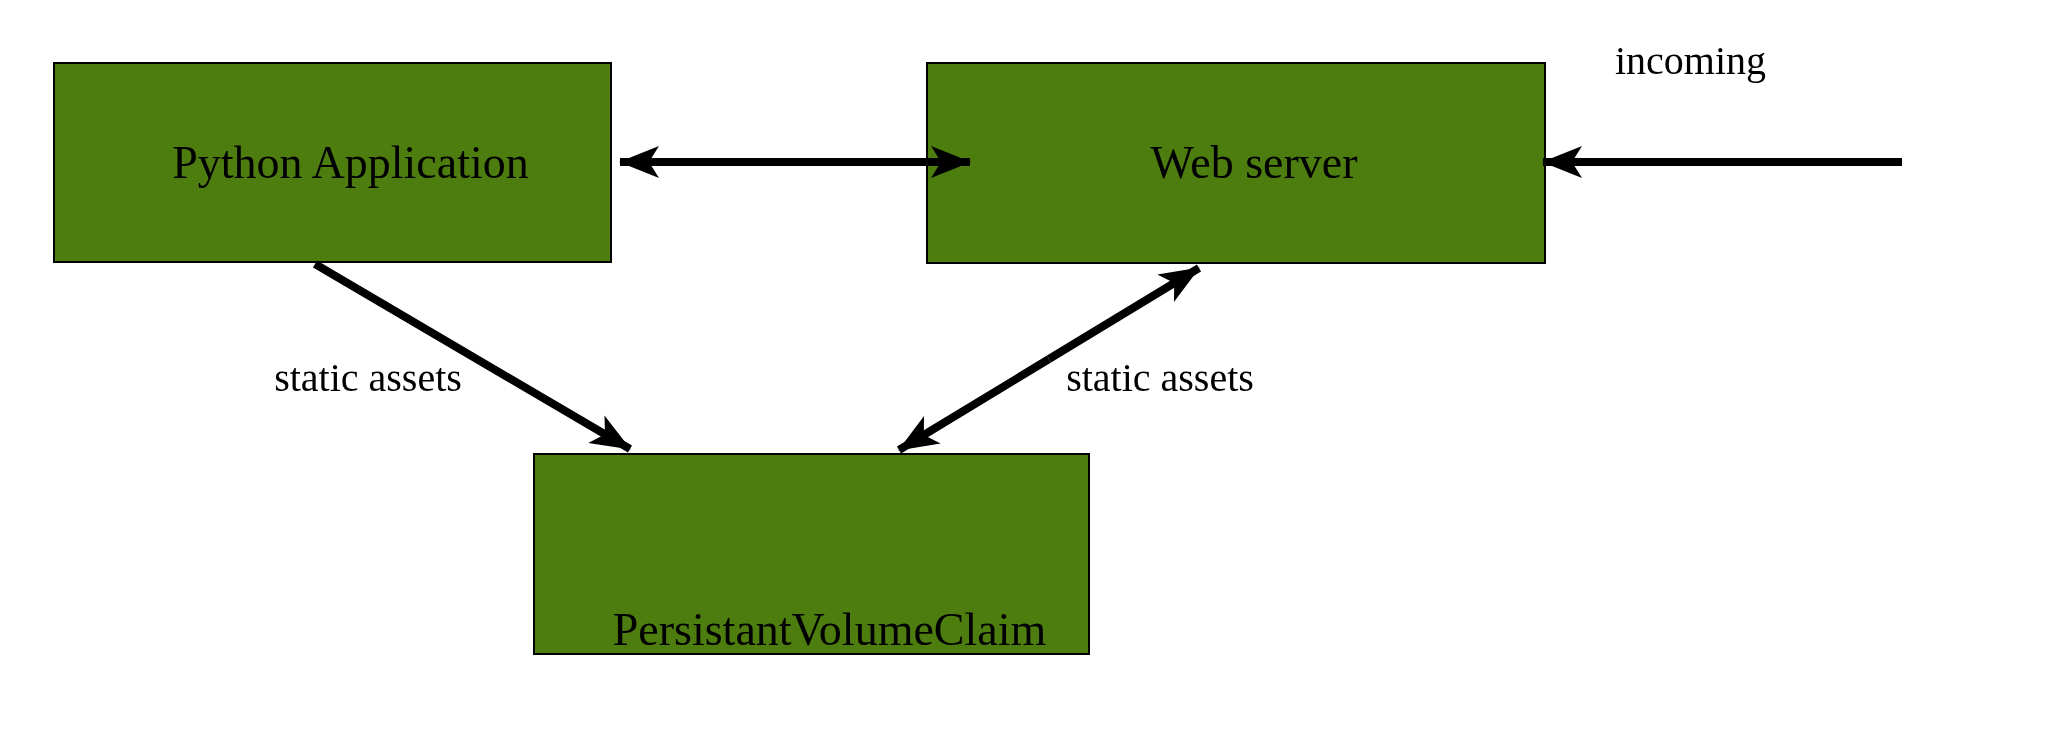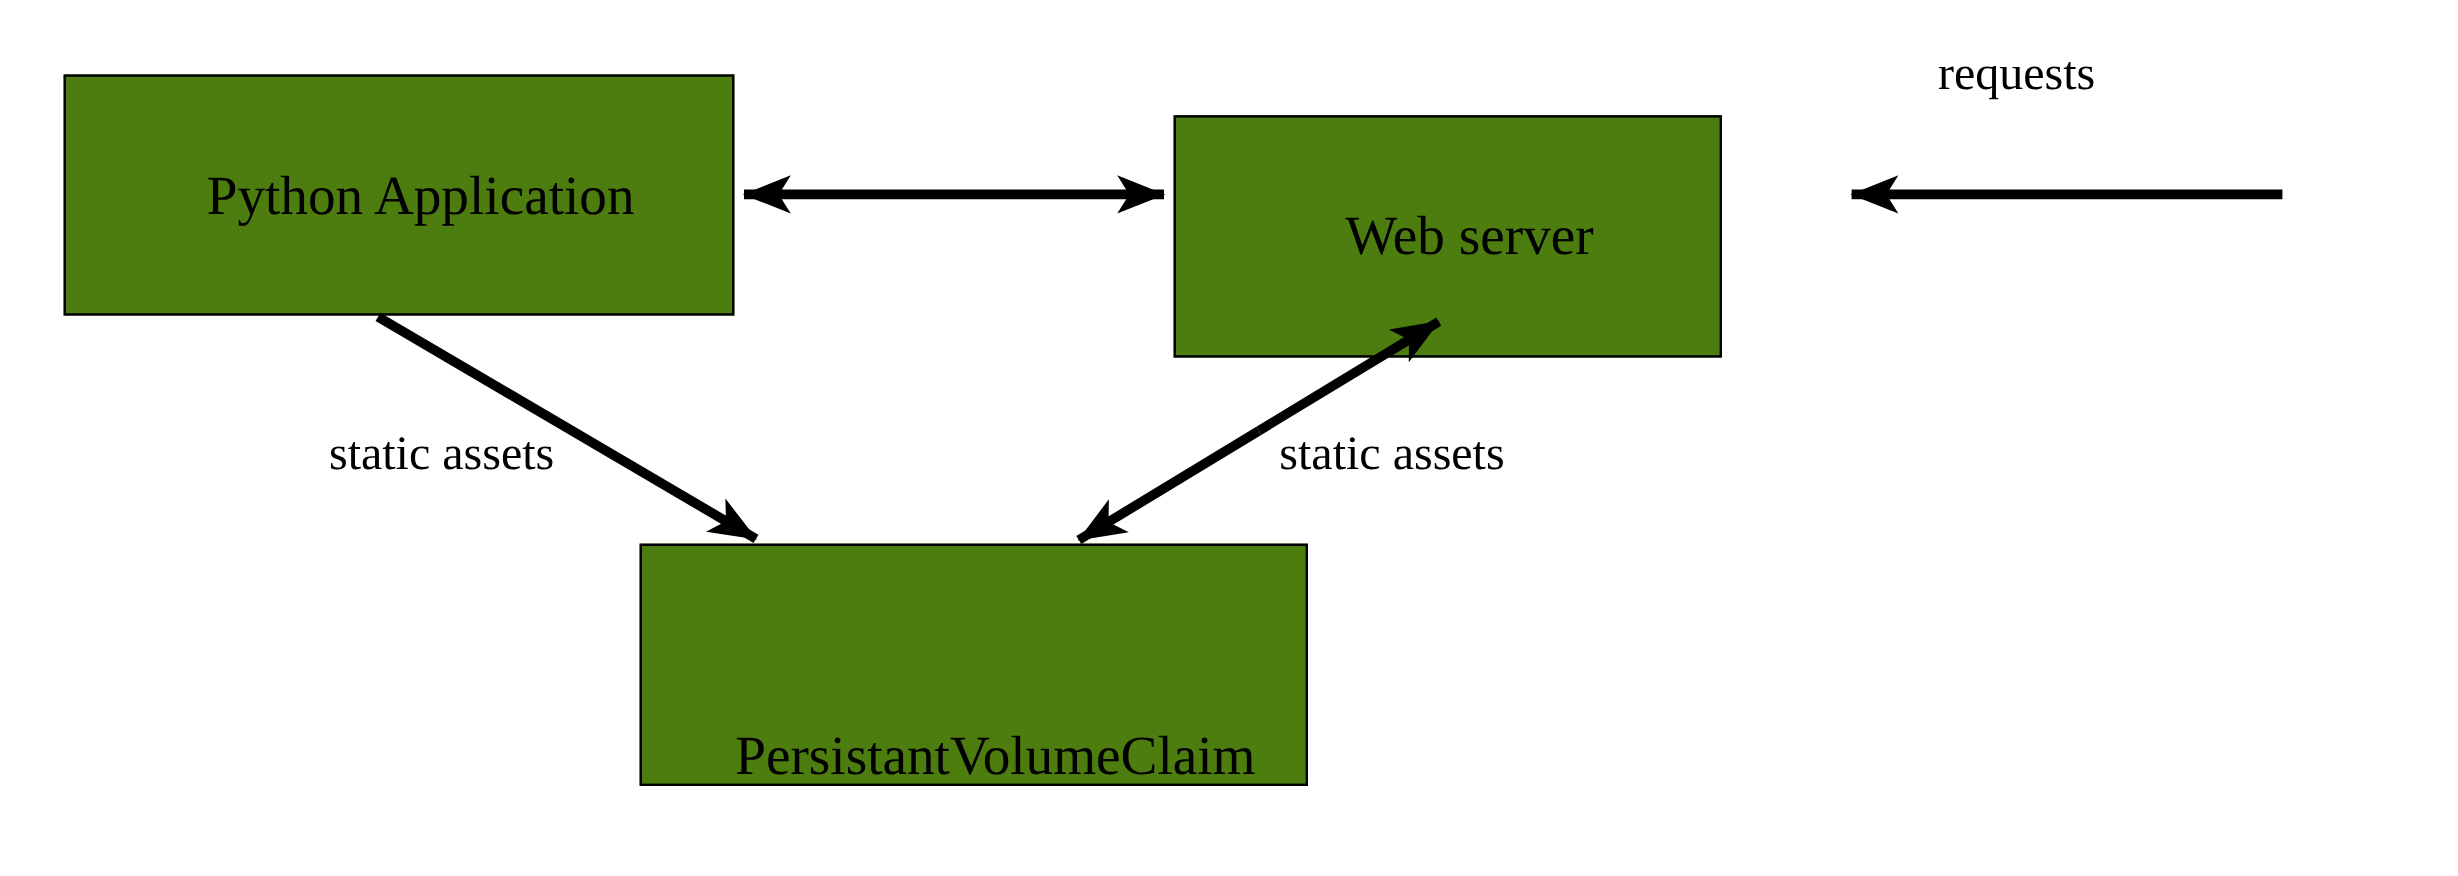--- a/index.html
+++ b/index.html
@@ -23,21 +23,21 @@
     border: 2.5px solid #000000;
     display: flex;
     align-items: center;
     justify-content: center;
     font-size: 46px;
     line-height: 1;
     white-space: nowrap;
     padding-left: 36px;
   }
   #node-python-app { left: 53px;  top: 62px;  width: 559px; height: 201px; }
-  #node-web-server { left: 978px; top: 62px;  width: 457px; height: 202px; margin-top: 34px; }
+  #node-web-server { left: 926px; top: 62px;  width: 620px; height: 202px; }
   #node-pvc        { left: 533px; top: 453px; width: 557px; height: 202px; align-items: flex-end; }
 
   #arrow-layer {
     position: absolute;
     left: 0; top: 0;
     width: 2048px;
     height: 730px;
     pointer-events: none;
   }
 
@@ -103,20 +103,20 @@
     </g>
 
     <g>
       <line x1="1049" y1="359" x2="899" y2="450" stroke="#000000" stroke-width="8" marker-end="url(#head)"></line>
       <line x1="1049" y1="359" x2="1199" y2="268" stroke="#000000" stroke-width="8" marker-end="url(#head)"></line>
     </g>
   </svg>
 
 
   <div class="edge-label" id="label-incoming">
-    <div>requests</div>
+    <div>incoming</div>
   </div>
 
   <div class="edge-label" id="label-static-assets-left">static assets</div>
 
   <div class="edge-label" id="label-static-assets-right">static assets</div>
 
 </div>
 
 </body></html>

